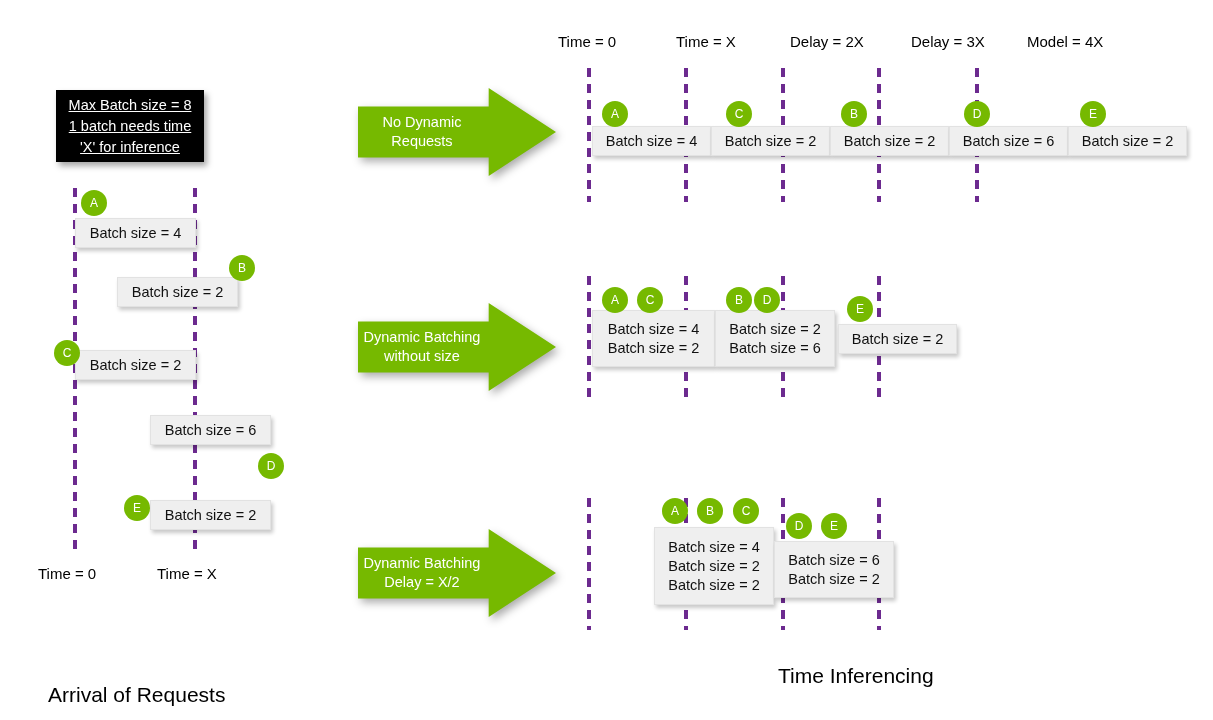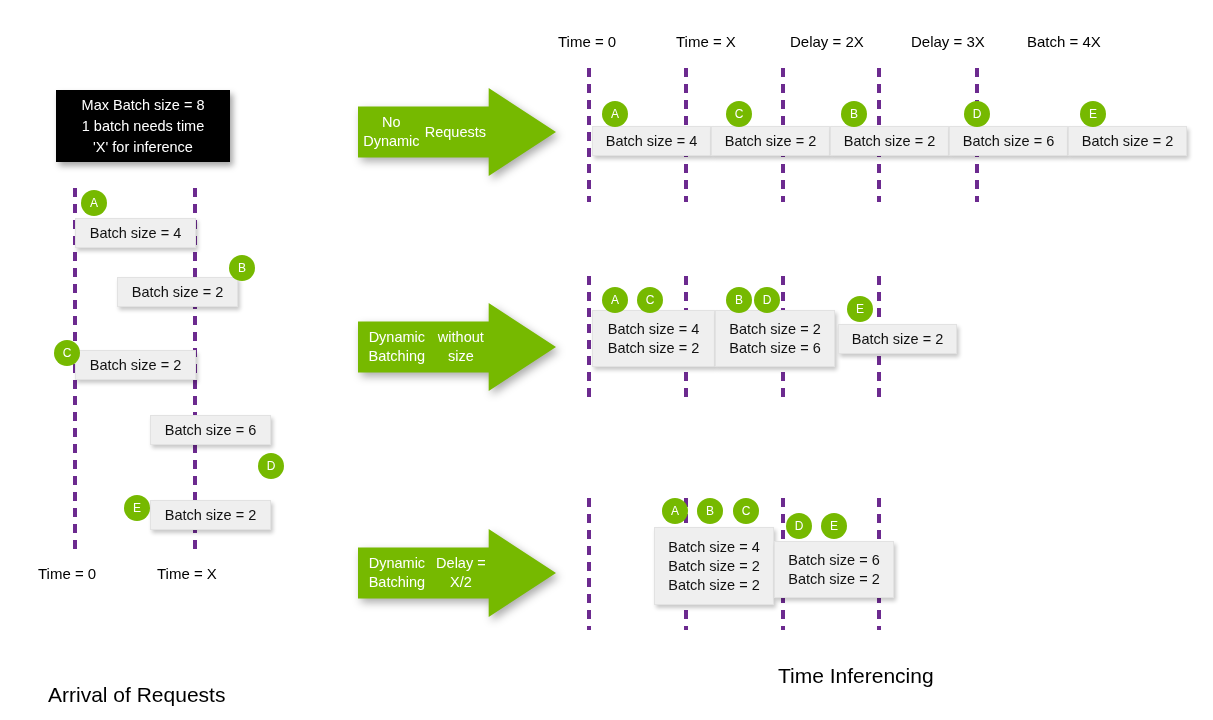--- a/index.html
+++ b/index.html
@@ -78,21 +78,21 @@
   }
   .arrow .lbl {
     position: absolute;
     left: 0; top: 0;
     width: 128px;
     color: #ffffff;
     font-size: 14.5px;
     line-height: 19px;
     text-align: center;
     display: flex;
-    flex-direction: row;
+    flex-direction: column;
     justify-content: center;
     align-items: center;
     height: 100%;
     pointer-events: none;
   }
 
   
   .tlabel {
     position: absolute;
     font-size: 15px;
@@ -103,21 +103,21 @@
     position: absolute;
     font-size: 21px;
     color: #000000;
     white-space: nowrap;
   }
 </style>
 </head>
 <body>
 
 <div id="canvas">
-    <div class="infocard" style="left: 56px; top: 90px; width: 174px; height: 72px;">
+    <div class="infocard" style="left: 56px; top: 90px; width: 148px; height: 72px; text-decoration: underline;">
       <div>Max Batch size = 8</div>
       <div>1 batch needs time</div>
       <div>'X' for inference</div>
     </div>
     <div class="vline" style="left: 73px; top: 188px; height: 368px;"></div>
     <div class="vline" style="left: 193px; top: 188px; height: 368px;"></div>
     <div class="batchbox" style="left: 75px; top: 218px; width: 121px; height: 30px;">
       <div class="ln">Batch size = 4</div>
     </div>
     <div class="badge" style="left: 81px; top: 190px;"><span>A</span></div>
@@ -137,21 +137,21 @@
       <div class="ln">Batch size = 2</div>
     </div>
     <div class="badge" style="left: 124px; top: 495px;"><span>E</span></div>
     <div class="tlabel" style="left: 38px; top: 565px;">Time = 0</div>
     <div class="tlabel" style="left: 157px; top: 565px;">Time = X</div>
     <div class="section-title" style="left: 48px; top: 664px; margin-top: 19px;">Arrival of Requests</div>
     <div class="tlabel" style="left: 558px; top: 33px;">Time = 0</div>
     <div class="tlabel" style="left: 676px; top: 33px;">Time = X</div>
     <div class="tlabel" style="left: 790px; top: 33px;">Delay = 2X</div>
     <div class="tlabel" style="left: 911px; top: 33px;">Delay = 3X</div>
-    <div class="tlabel" style="left: 1027px; top: 33px;">Batch = 4X</div>
+    <div class="tlabel" style="left: 1027px; top: 33px;">Model = 4X</div>
     <div class="vline" style="left: 587px; top: 68px; height: 134px;"></div>
     <div class="vline" style="left: 684px; top: 68px; height: 134px;"></div>
     <div class="vline" style="left: 781px; top: 68px; height: 134px;"></div>
     <div class="vline" style="left: 877px; top: 68px; height: 134px;"></div>
     <div class="vline" style="left: 975px; top: 68px; height: 134px;"></div>
     <div class="arrow" style="left: 358px; top: 88px; width: 198px; height: 88px;"><svg width="198" height="88" viewBox="0 0 198 88">
         <path d="M0,18.48 L130.68,18.48 L130.68,0 L198,44 L130.68,88 L130.68,69.52 L0,69.52 Z" fill="#76b900"></path>
       </svg><div class="lbl">
         <div>No Dynamic</div>
         <div>Requests</div>

